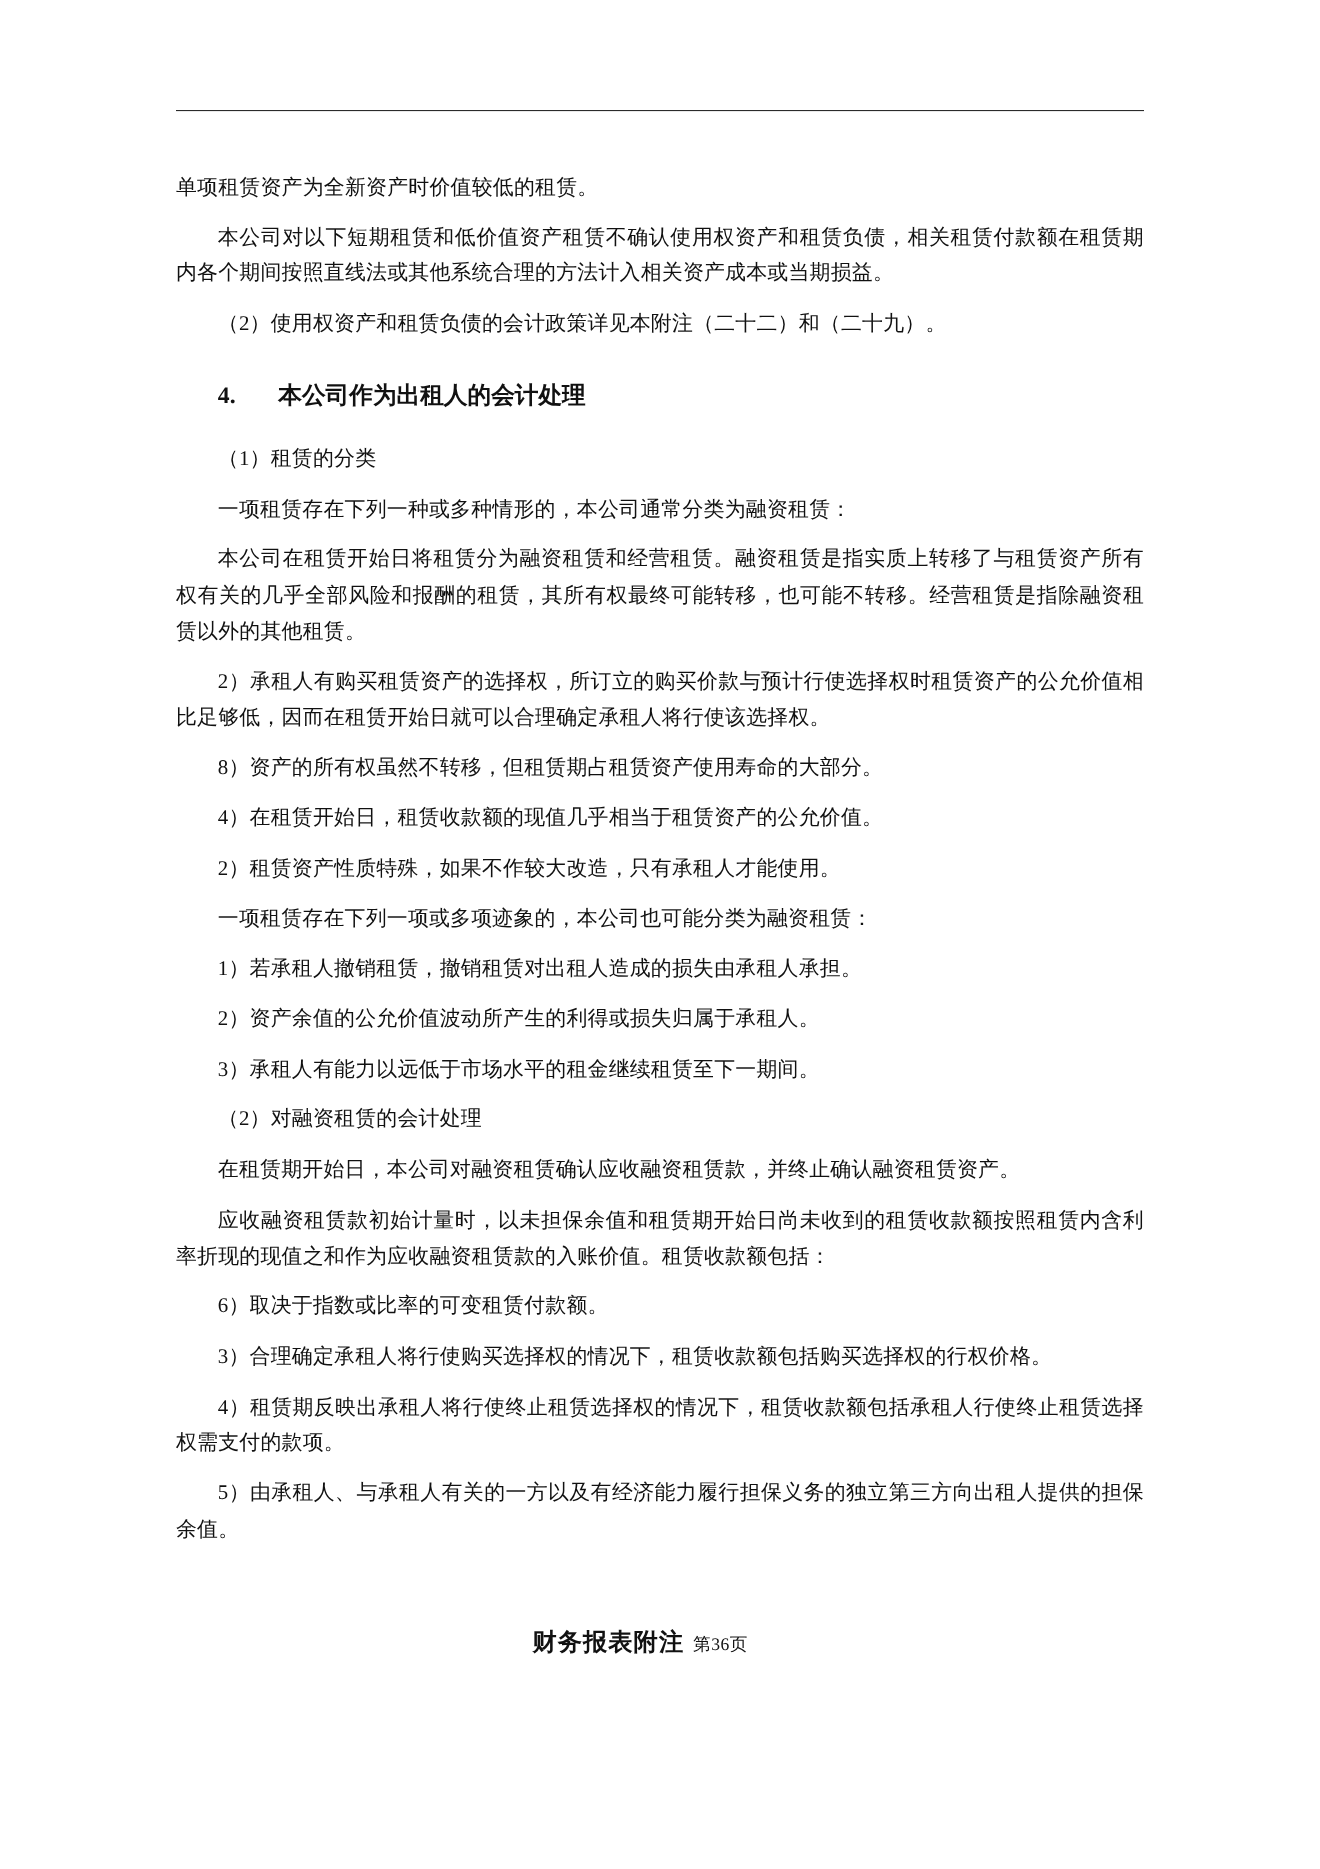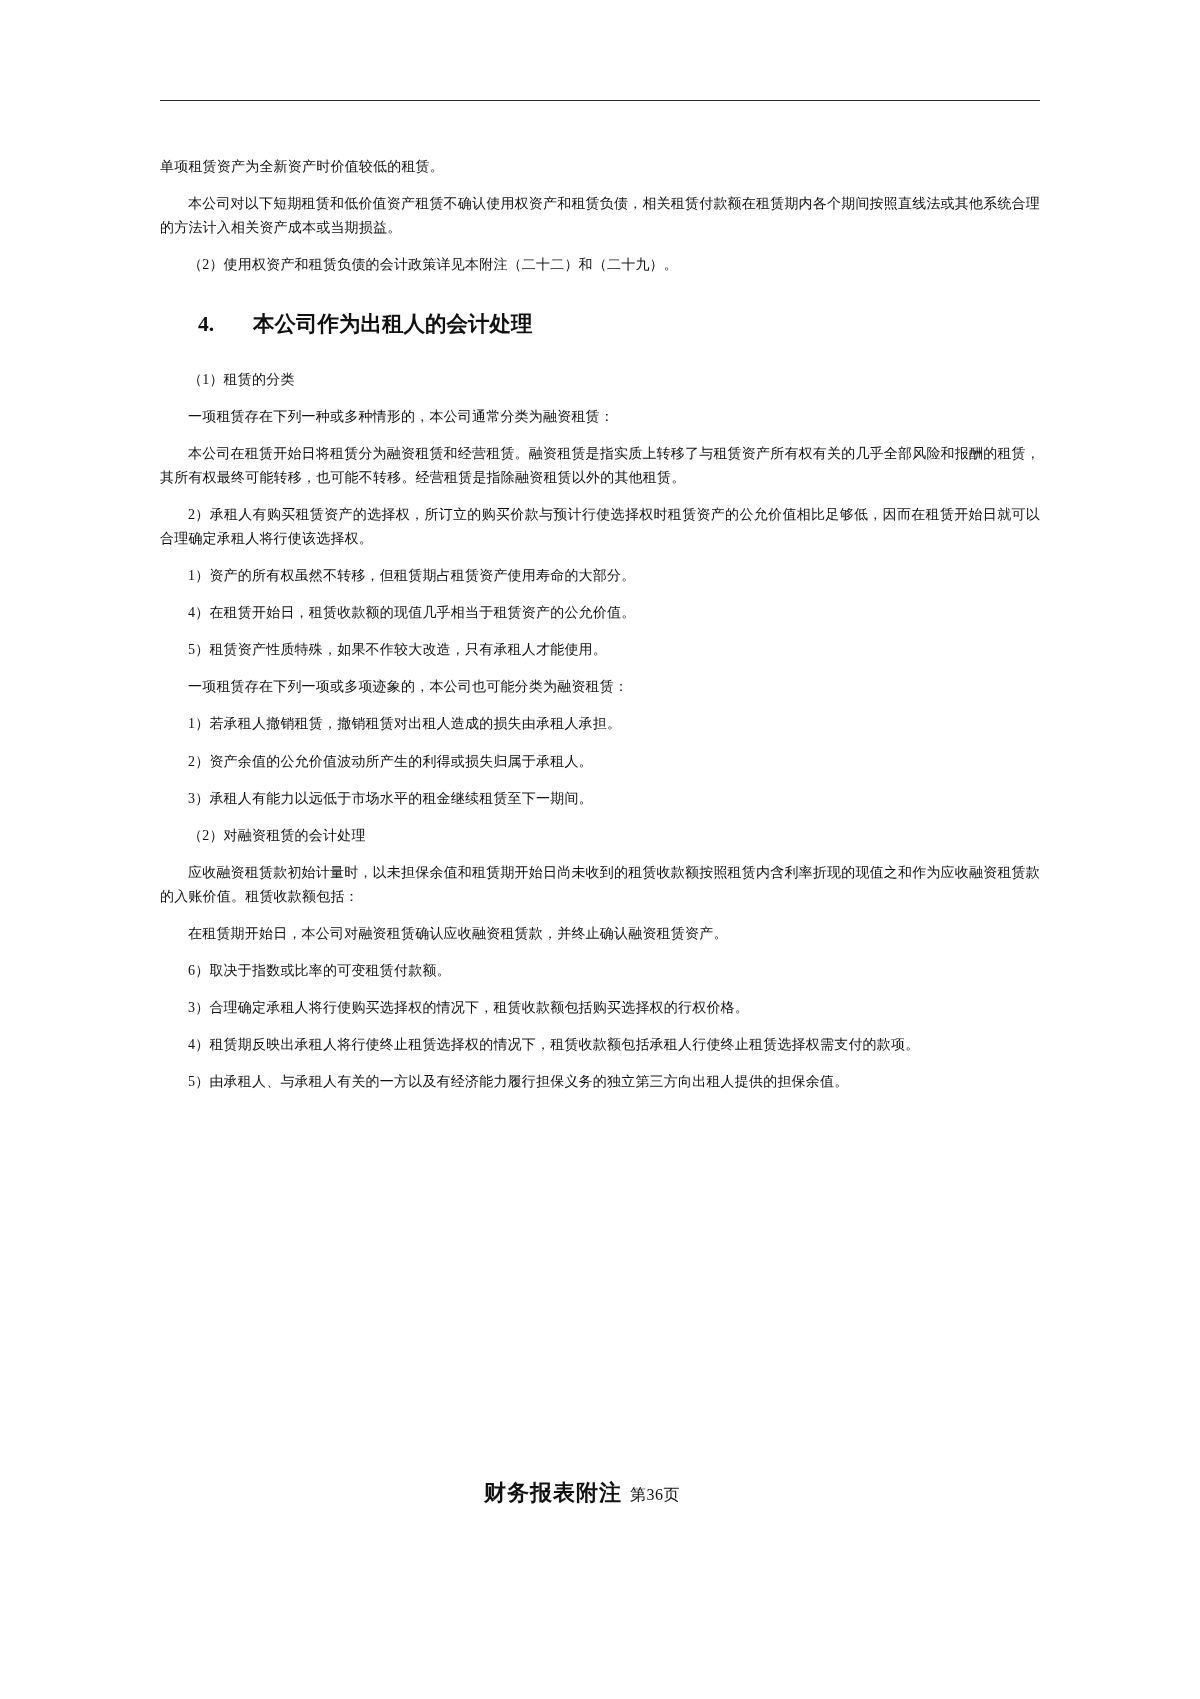--- a/index.html
+++ b/index.html
@@ -29,21 +29,21 @@
     background: #2b2b2b;
   }
   .content {
     position: absolute;
     left: 160px;
     top: 155px;
     width: 880px;
   }
   p {
     margin: 0 0 13px 0;
-    font-size: 14px;
+    font-size: 19px;
     line-height: 1.72;
     text-align: justify;
     text-justify: inter-ideograph;
     letter-spacing: 0.2px;
   }
   p.indent {
     text-indent: 2em;
   }
   p.noindent {
     text-indent: 0;
@@ -100,30 +100,30 @@
 
     <h3 class="section">
       <span class="num">4.</span>
       <span class="txt">本公司作为出租人的会计处理</span>
     </h3>
 
     <p class="indent">（1）租赁的分类</p>
     <p class="indent">一项租赁存在下列一种或多种情形的，本公司通常分类为融资租赁：</p>
     <p class="indent">本公司在租赁开始日将租赁分为融资租赁和经营租赁。融资租赁是指实质上转移了与租赁资产所有权有关的几乎全部风险和报酬的租赁，其所有权最终可能转移，也可能不转移。经营租赁是指除融资租赁以外的其他租赁。</p>
     <p class="indent">2）承租人有购买租赁资产的选择权，所订立的购买价款与预计行使选择权时租赁资产的公允价值相比足够低，因而在租赁开始日就可以合理确定承租人将行使该选择权。</p>
-    <p class="indent">1）资产的所有权虽然不转移，但租赁期占租赁资产使用寿命的大部分。</p>
+    <p class="indent">8）资产的所有权虽然不转移，但租赁期占租赁资产使用寿命的大部分。</p>
     <p class="indent">4）在租赁开始日，租赁收款额的现值几乎相当于租赁资产的公允价值。</p>
-    <p class="indent">5）租赁资产性质特殊，如果不作较大改造，只有承租人才能使用。</p>
+    <p class="indent">2）租赁资产性质特殊，如果不作较大改造，只有承租人才能使用。</p>
     <p class="indent">一项租赁存在下列一项或多项迹象的，本公司也可能分类为融资租赁：</p>
     <p class="indent">1）若承租人撤销租赁，撤销租赁对出租人造成的损失由承租人承担。</p>
     <p class="indent">2）资产余值的公允价值波动所产生的利得或损失归属于承租人。</p>
     <p class="indent">3）承租人有能力以远低于市场水平的租金继续租赁至下一期间。</p>
     <p class="indent">（2）对融资租赁的会计处理</p>
+    <p class="indent">在租赁期开始日，本公司对融资租赁确认应收融资租赁款，并终止确认融资租赁资产。</p>
     <p class="indent">应收融资租赁款初始计量时，以未担保余值和租赁期开始日尚未收到的租赁收款额按照租赁内含利率折现的现值之和作为应收融资租赁款的入账价值。租赁收款额包括：</p>
-    <p class="indent">在租赁期开始日，本公司对融资租赁确认应收融资租赁款，并终止确认融资租赁资产。</p>
     <p class="indent">6）取决于指数或比率的可变租赁付款额。</p>
     <p class="indent">3）合理确定承租人将行使购买选择权的情况下，租赁收款额包括购买选择权的行权价格。</p>
     <p class="indent">4）租赁期反映出承租人将行使终止租赁选择权的情况下，租赁收款额包括承租人行使终止租赁选择权需支付的款项。</p>
     <p class="indent">5）由承租人、与承租人有关的一方以及有经济能力履行担保义务的独立第三方向出租人提供的担保余值。</p>
 
   </div>
 
   <div class="footer">
     <span class="f-title">财务报表附注</span><span class="f-page">第36页</span>
   </div>

